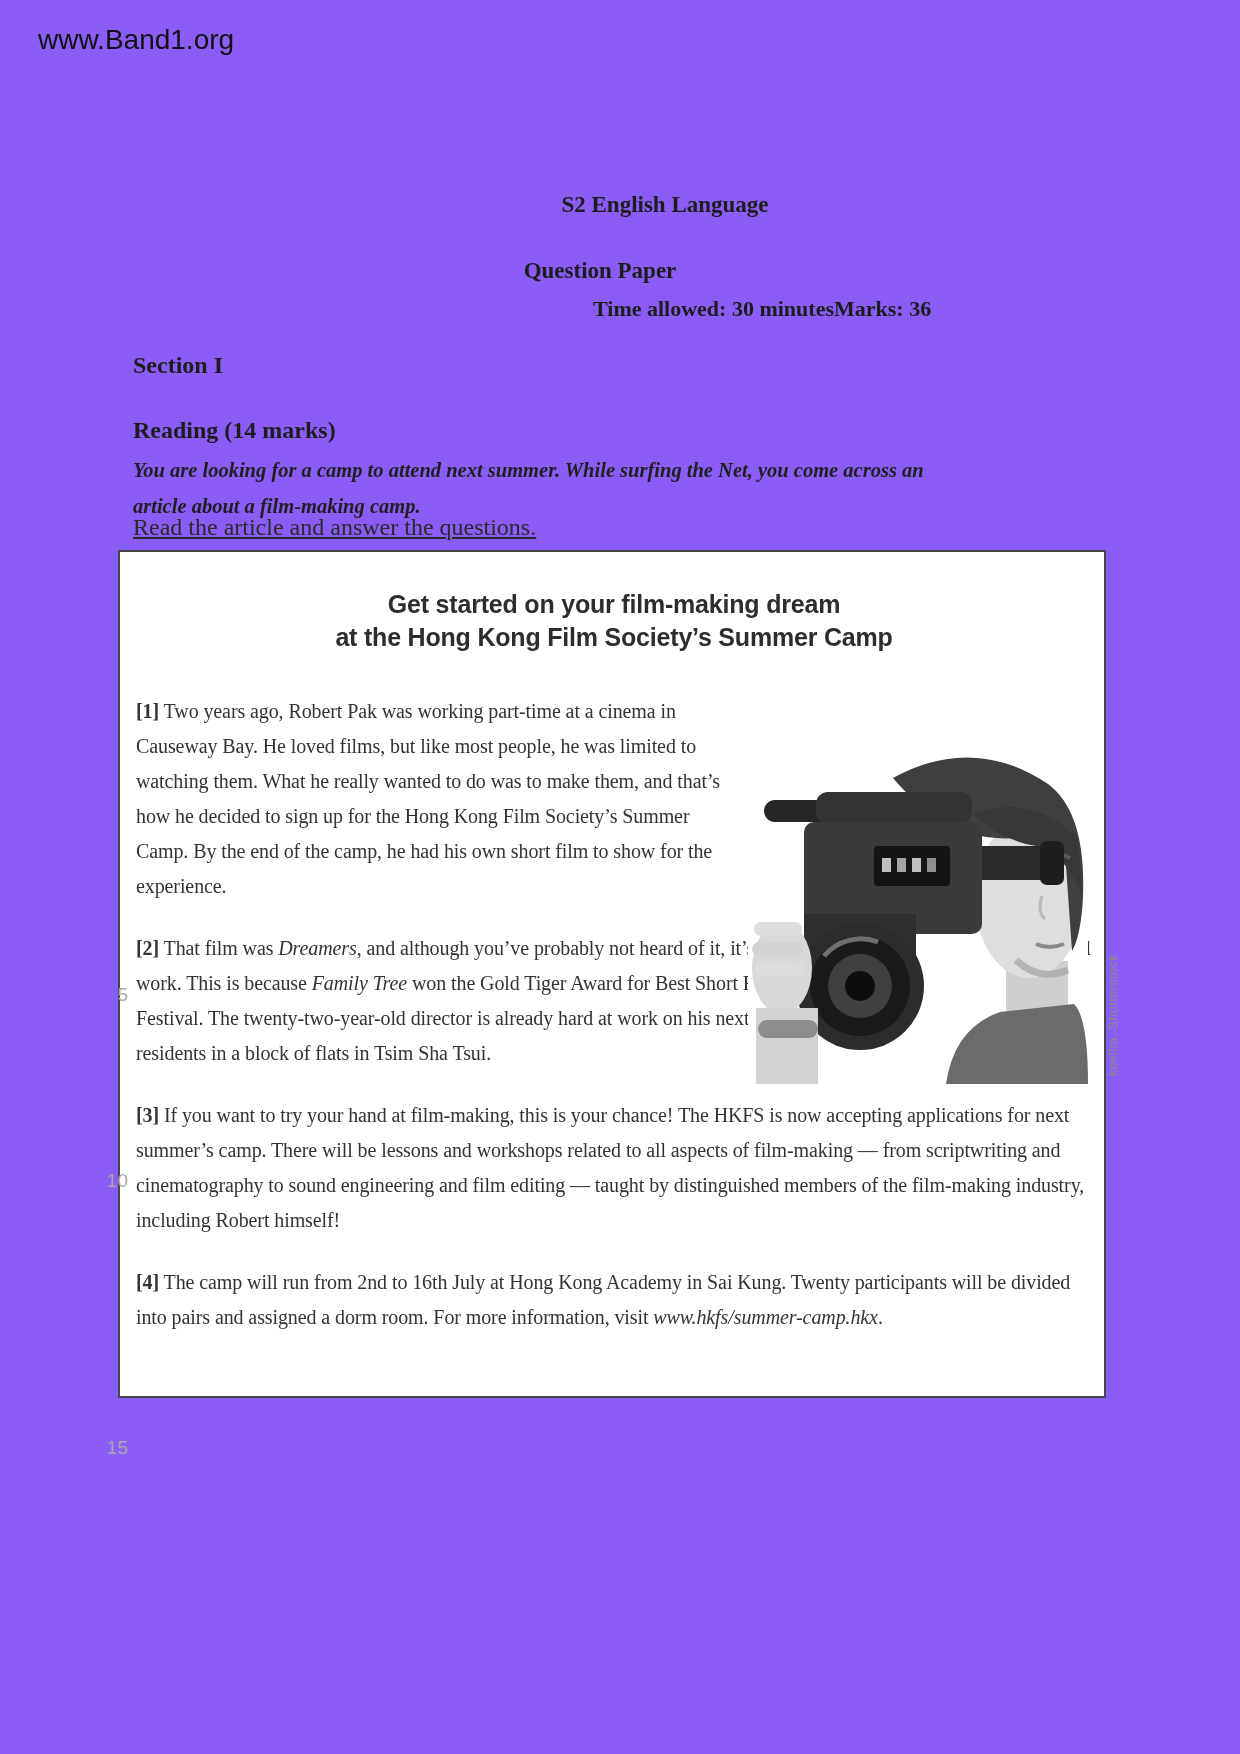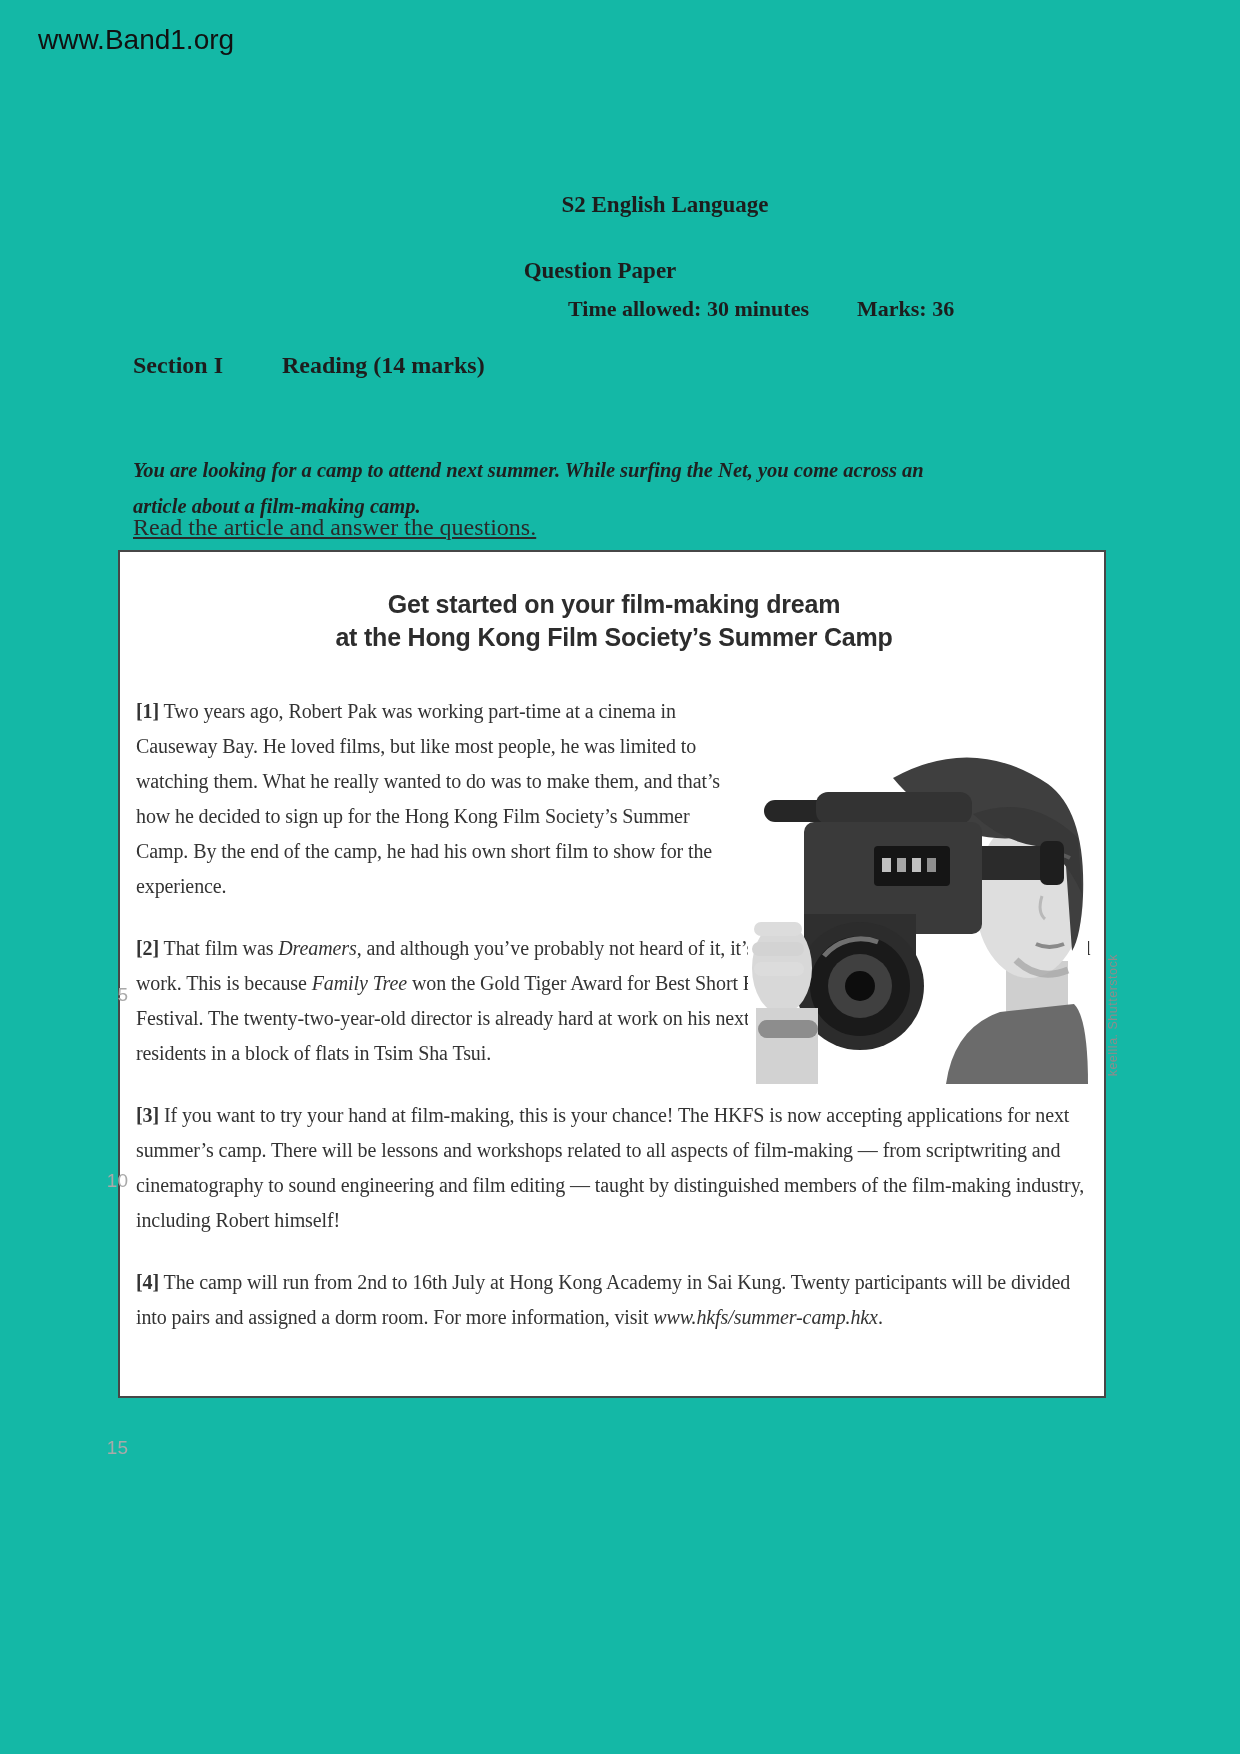--- a/index.html
+++ b/index.html
@@ -1,20 +1,20 @@
 <!DOCTYPE html>
 <html><head>
 <meta charset="utf-8">
 <style>
   * { margin:0; padding:0; box-sizing:border-box; }
   html,body { background:#ffffff; }
   .page {
     position:relative;
     width:1240px; height:1754px;
-    background:#14b8a6;
+    background:#8b5cf6;
     font-family:"Liberation Sans", sans-serif;
     color:#2f2f2f;
     overflow:hidden;
   }
 
   
   .watermark {
     position:absolute; left:38px; top:24px;
     font-family:"Liberation Sans", sans-serif;
     font-size:28px; color:#111;
@@ -28,33 +28,33 @@
     font-family:"Liberation Serif", serif;
     font-weight:bold; font-size:23px; color:#1d1d1d;margin-left:45px;
   }
   .paper-title {
     position:absolute; left:0; top:258px; width:1200px;
     text-align:center;
     font-family:"Liberation Serif", serif;
     font-weight:bold; font-size:23px; color:#1d1d1d;
   }
   .time-marks {
-    position:absolute; left:568px; top:296px;
-    display:flex; gap:48px;
+    position:absolute; left:593px; top:296px;
+    display:flex; 
     font-family:"Liberation Serif", serif;
     font-weight:bold; font-size:22px; color:#1d1d1d;
     white-space:nowrap;
   }
 
   
   .section-heading {
     position:absolute; left:133px; top:352px;
-    display:flex; gap:59px;
-    font-family:"Liberation Serif", serif;
-    font-weight:bold; font-size:24px; color:#1d1d1d;
+    display:flex; gap:38px;
+    font-family:"Liberation Serif", serif;
+    font-weight:bold; font-size:24px; color:#1d1d1d;flex-direction:column;
   }
 
   
   .scenario {
     position:absolute; left:133px; top:408px; width:835px;
     font-family:"Liberation Serif", serif;
     font-weight:bold; font-style:italic;
     font-size:20.5px; line-height:36px; color:#1f1f1f;margin-top:44px;
   }
   .instruction {

